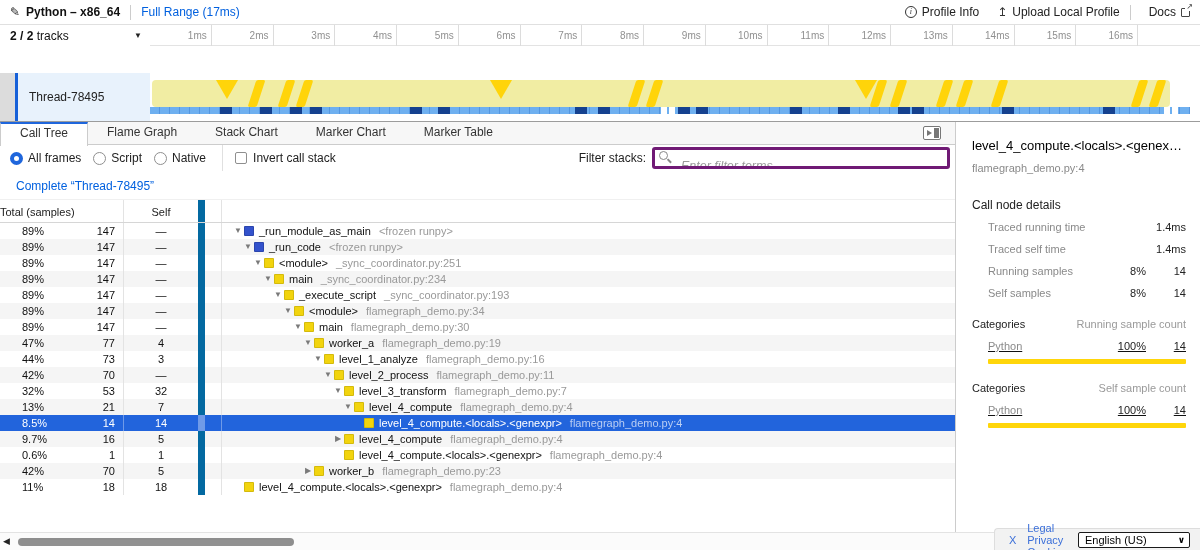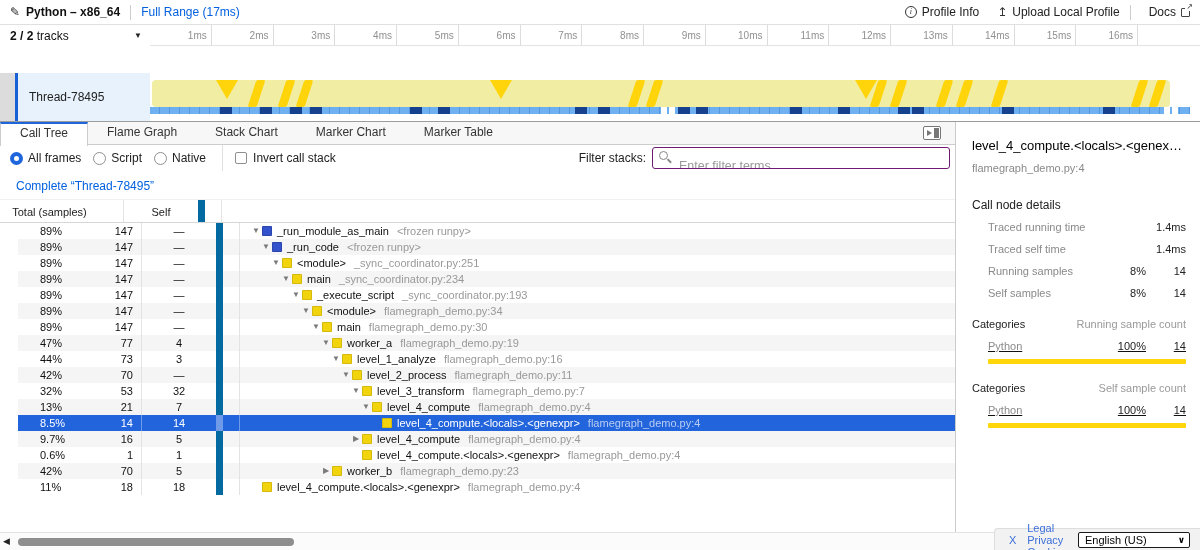--- a/index.html
+++ b/index.html
@@ -72,36 +72,36 @@
 
   #toolbar{position:relative;height:26px;background:#fff;display:flex;align-items:center;padding-left:10px;font-size:12px;color:#222;}
   .radio{display:flex;align-items:center;margin-right:12px;cursor:pointer;}
   .radio .circle{width:13px;height:13px;border-radius:50%;border:1px solid #8f8f8f;background:#fff;margin-right:5px;flex:none;}
   .radio.checked .circle{border:4px solid var(--accent);}
   .toolbar-sep{width:1px;height:26px;background:#e0e0e0;margin:0 12px 0 4px;}
   .checkbox{width:12px;height:12px;border:1px solid #8f8f8f;border-radius:2px;background:#fff;margin-right:6px;cursor:pointer;}
   #filter-group{position:absolute;right:5px;top:2px;display:flex;align-items:center;}
   #filter-label{font-size:12px;color:#222;margin-right:6px;}
   #filter-box{position:relative;width:298px;height:22px;}
-  #filter-box input{width:100%;height:100%;border:1px solid #701a75;border-radius:3px;padding:16px 6px 0 26px;
-    font-size:12.5px;font-family:"Liberation Sans","DejaVu Sans",sans-serif;color:#333;outline:none;}
+  #filter-box input{width:100%;height:100%;border:3px solid #701a75;border-radius:3px;padding:16px 6px 0 26px;
+    font-size:12.5px;font-family:"Liberation Sans","DejaVu Sans",sans-serif;color:#333;outline:none;font-style:italic;}
   #filter-box input::placeholder{color:#9a9a9a;}
   .search-glyph{position:absolute;left:7px;top:4px;width:9px;height:9px;border:1.5px solid #888;border-radius:50%;}
   .search-glyph:after{content:"";position:absolute;left:7px;top:8px;width:5px;height:1.5px;background:#888;transform:rotate(45deg);}
 
   #complete-link{display:block;margin:8px 0 6px 16px;font-size:12px;color:var(--link);cursor:pointer;}
 
   #tree-header{display:flex;height:24px;line-height:24px;font-size:11px;color:#222;border-bottom:1px solid #d6d6d6;border-top:1px solid #f0f0f0;}
-  .cell-total{width:124px;flex:none;text-align:center;padding-right:24px;border-right:1px solid #e3e3e3;}
+  .cell-total{width:124px;flex:none;text-align:left;padding-right:24px;border-right:1px solid #e3e3e3;}
   .cell-self{width:81px;flex:none;text-align:center;padding-right:0;border-right:7px solid #0369a1;}
   .cell-gutter{width:17px;flex:none;border-right:1px solid #e3e3e3;}
   .cell-tree{flex:1;min-width:0;}
 
   #tree-body{font-size:11px;}
-  .tree-row{display:flex;height:16px;line-height:16px;cursor:default;margin-left:18px;}
+  .tree-row{display:flex;height:16px;line-height:16px;cursor:default;}
   .tree-row.odd{background:#f5f5f5;}
   .tree-row .cell-total{display:flex;justify-content:space-between;padding:0 8px 0 22px;text-align:right;color:#111;}
   .tree-row .cell-tree{display:flex;align-items:center;white-space:nowrap;overflow:hidden;}
   .indent{flex:none;height:1px;}
   .twisty{flex:none;width:12px;text-align:center;font-size:8px;color:#7a7a7a;}
   .sq{flex:none;width:10px;height:10px;border-radius:1px;margin-right:5px;}
   .sq.yellow{background:var(--cat-yellow);box-shadow:inset 0 0 0 1px rgba(0,0,0,0.12);}
   .sq.blue{background:var(--cat-blue);box-shadow:inset 0 0 0 1px rgba(0,0,0,0.15);}
   .fname{color:#111;}
   .floc{color:#999;margin-left:8px;}

